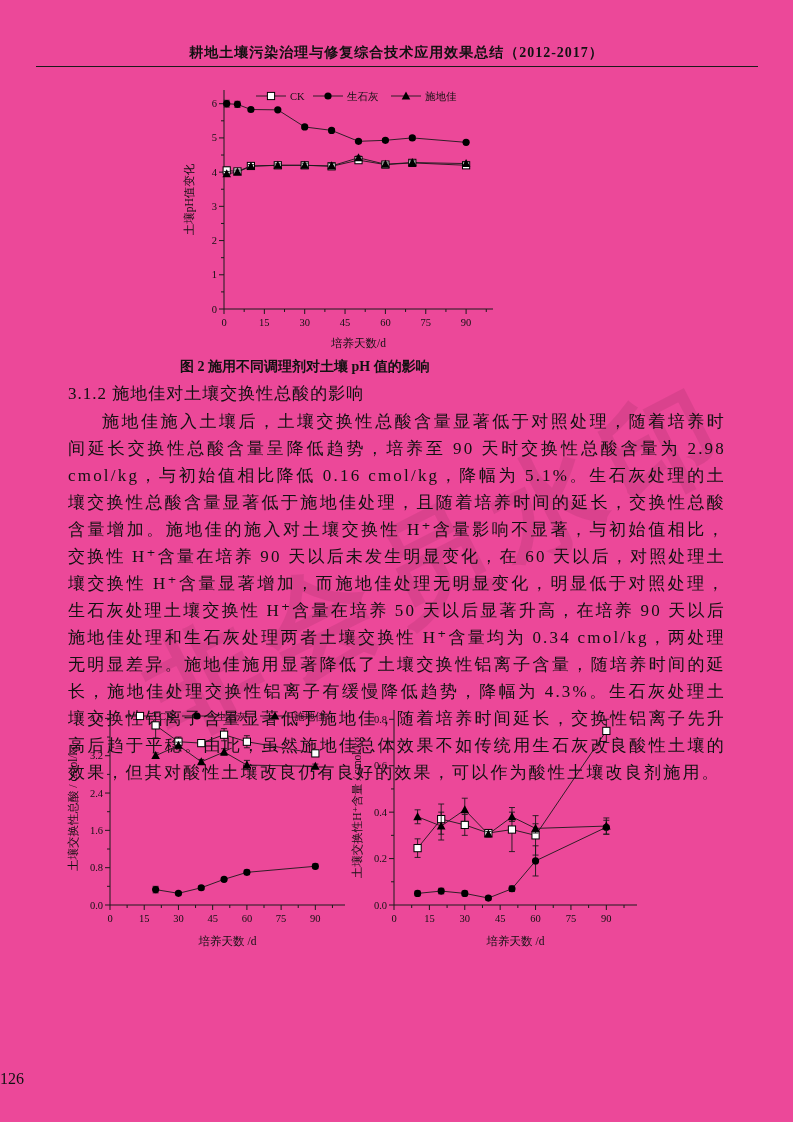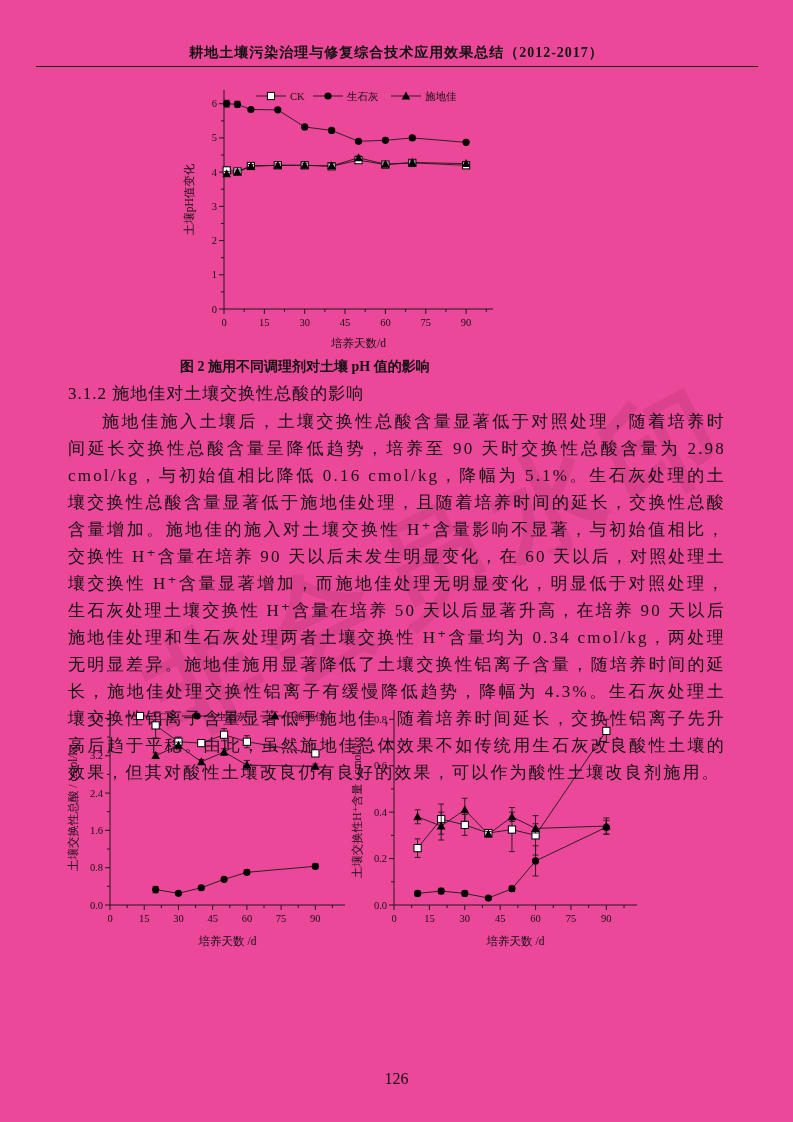--- a/index.html
+++ b/index.html
@@ -32,21 +32,21 @@
     position:absolute;top:382px;left:68px;width:660px;
     font-weight:normal;font-size:17px;letter-spacing:1px;
   }
   .body-paragraph{
     position:absolute;top:408px;left:68px;width:658px;
     font-size:17px;line-height:27px;letter-spacing:2.2px;
     text-align:justify;text-indent:2em;margin:0;
   }
   .page-number{
     position:absolute;top:1070px;left:0;width:793px;
-    text-align:center;font-size:16px;
+    text-align:left;font-size:16px;
   }
   .watermark{
     position:absolute;left:110px;top:400px;width:660px;height:320px;
     display:flex;align-items:center;justify-content:center;
     transform:rotate(-27deg);
     font-size:112px;letter-spacing:16px;font-weight:bold;
     color:#000;opacity:0.07;white-space:nowrap;
     pointer-events:none;
   }
   svg .ax{stroke:#1a1a1a;stroke-width:1;}

